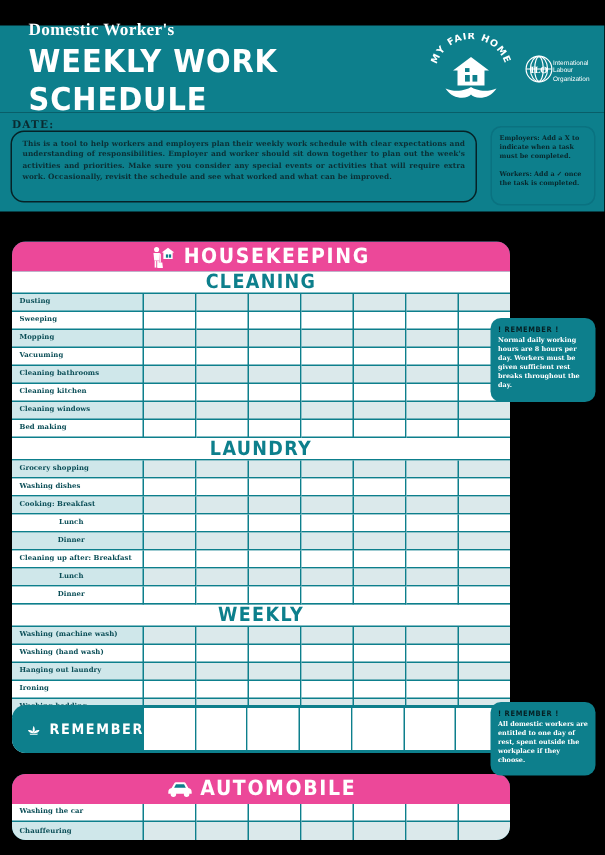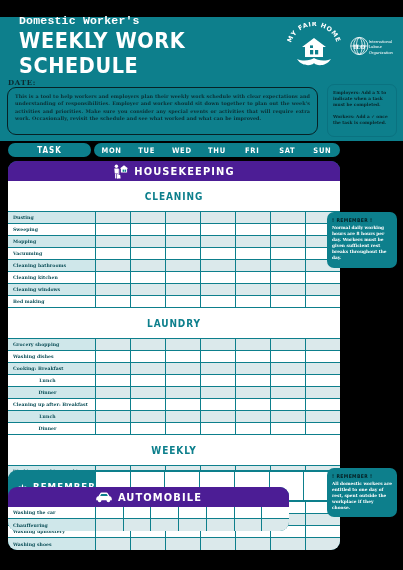--- a/index.html
+++ b/index.html
@@ -20,21 +20,21 @@
     position: absolute; left: 0; top: 17px;
     width: 403px; height: 58px;
     background: #0d7f8c;
     display: flex; align-items: center;
   }
   #header-titles {
     margin-left: 19px; flex: 1 1 auto;
   }
   .title-small {
     color: #ffffff;
-    font-family: Liberation Mono, monospace;
+    font-family: Liberation Serif, serif;
     font-weight: bold;
     font-size: 11.5px;
     letter-spacing: .2px;
     line-height: 13px;
   }
   .title-big {
     color: #ffffff;
     font-family: "DejaVu Sans Condensed", "Liberation Sans", sans-serif;
     font-weight: bold;
     font-size: 21px;
@@ -154,38 +154,38 @@
   
   #table-panel {
     position: absolute; left: 8px; top: 161px;
     width: 332px;
     background: #0d7f8c;
     border-radius: 9px;
     overflow: hidden;
   }
   .section-banner {
     height: 20px;
-    background: #4c1d95;
+    background: #ec4899;
     display: flex; align-items: center; justify-content: center;
     gap: 5px;
     color: #ffffff;
     font-family: "DejaVu Sans Condensed","Liberation Sans", sans-serif;
     font-weight: bold;
-    font-size: 11px;
+    font-size: 14px;
     letter-spacing: 1.1px;
   }
   .section-banner svg { display: block; }
   .subsection-row {
-    height: 31px;
+    height: 15px;
     background: #ffffff;
     display: flex; align-items: center; justify-content: center;
     color: #0d7f8c;
     font-family: "DejaVu Sans Condensed","Liberation Sans", sans-serif;
     font-weight: bold;
-    font-size: 10px;
+    font-size: 13px;
     letter-spacing: .9px;
     border-bottom: 1px solid #0d7f8c;
   }
   .task-row { display: flex; height: 12px; }
   .task-row .tname {
     width: 88px;
     flex: 0 0 88px;
     border-right: 1.1px solid #0d7f8c;
     border-bottom: 1.1px solid #0d7f8c;
     color: #0b4e57;
@@ -236,22 +236,22 @@
   .garden-cells { display: flex; flex: 1 1 auto; padding: 2px 2px 2px 0; }
   .garden-cell {
     flex: 1 1 0;
     background: #ffffff;
     border-right: 1.4px solid #0d7f8c;
   }
   .garden-cell:last-child { border-right: none; }
 
   
   #auto-panel {
-    position: absolute; left: 8px; top: 487px;
-    width: 281px;
+    position: absolute; left: 8px; top: 516px;
+    width: 332px;
     background: #0d7f8c;
     border-radius: 9px;
     overflow: hidden;
   }
 
   
   .note-box {
     position: absolute;
     width: 70px;
     background: #0d7f8c;
@@ -323,32 +323,20 @@
     <div id="date-label">DATE:</div>
     <div id="intro-box">
       <div id="intro-text">This is a tool to help workers and employers plan their weekly work schedule with clear expectations and understanding of responsibilities. Employer and worker should sit down together to plan out the week's activities and priorities. Make sure you consider any special events or activities that will require extra work. Occasionally, revisit the schedule and see what worked and what can be improved.</div>
     </div>
     <div id="legend-box">
       <div class="legend-line">Employers: Add a  X  to indicate when a task must be completed.</div>
       <div class="legend-line">Workers: Add a  ✓  once the task is completed.</div>
     </div>
   </div>
 
-  <div id="col-headers">
-    <div id="task-header-pill">TASK</div>
-    <div id="days-header-pill">
-        <div class="day-header">MON</div>
-        <div class="day-header">TUE</div>
-        <div class="day-header">WED</div>
-        <div class="day-header">THU</div>
-        <div class="day-header">FRI</div>
-        <div class="day-header">SAT</div>
-        <div class="day-header">SUN</div>
-      </div>
-  </div>
 
   <div id="table-panel">
       <div class="section-banner">
         <svg width="16" height="15" viewBox="0 0 16 15">
           <path d="M11 1.2 L15.2 4.4 H14.1 V8.6 H7.9 V4.4 H6.8 Z" fill="#ffffff"></path>
           <rect x="9.6" y="5.6" width="1.5" height="2.2" fill="#0d7f8c"></rect>
           <rect x="11.6" y="5.6" width="1.5" height="2.2" fill="#0d7f8c"></rect>
           <circle cx="3.4" cy="2.3" r="1.7" fill="#ffffff"></circle>
           <path d="M1.3 4.6 H5.6 L5.1 9.6 H1.8 Z" fill="#ffffff"></path>
           <rect x="2.1" y="9.8" width="1.1" height="4.6" fill="#ffffff"></rect>

